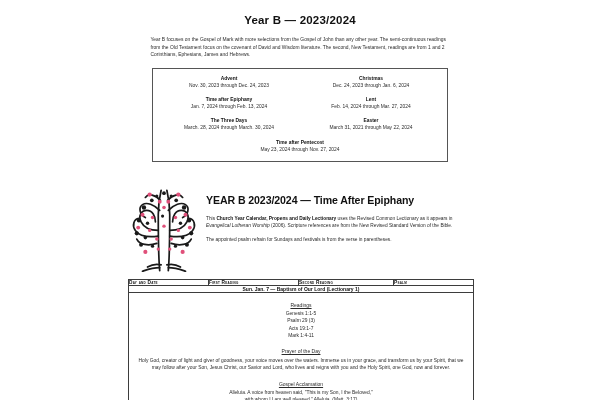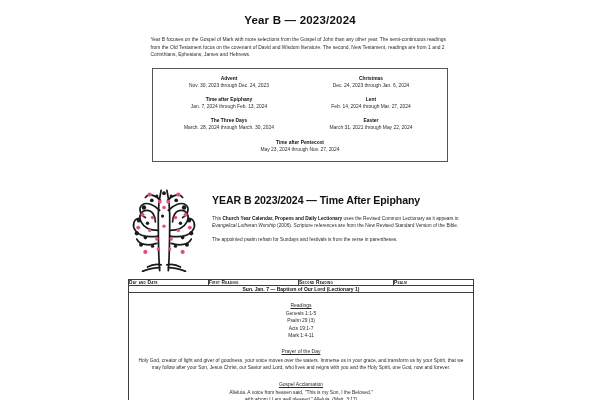--- a/index.html
+++ b/index.html
@@ -84,21 +84,21 @@
 
   
   .sec2 {
     margin-top: 22px;
     padding-left: 128px;
     padding-right: 127px;
   }
   .head-row {
     display: flex;
     align-items: flex-start;
-    gap: 12px;
+    gap: 6px;
   }
   .logo {
     width: 72px;
     height: 86px;
     flex: 0 0 72px;
     position: relative;
     margin-top: 2px;
   }
   .logo svg { display:block; width:100%; height:100%; }
 

